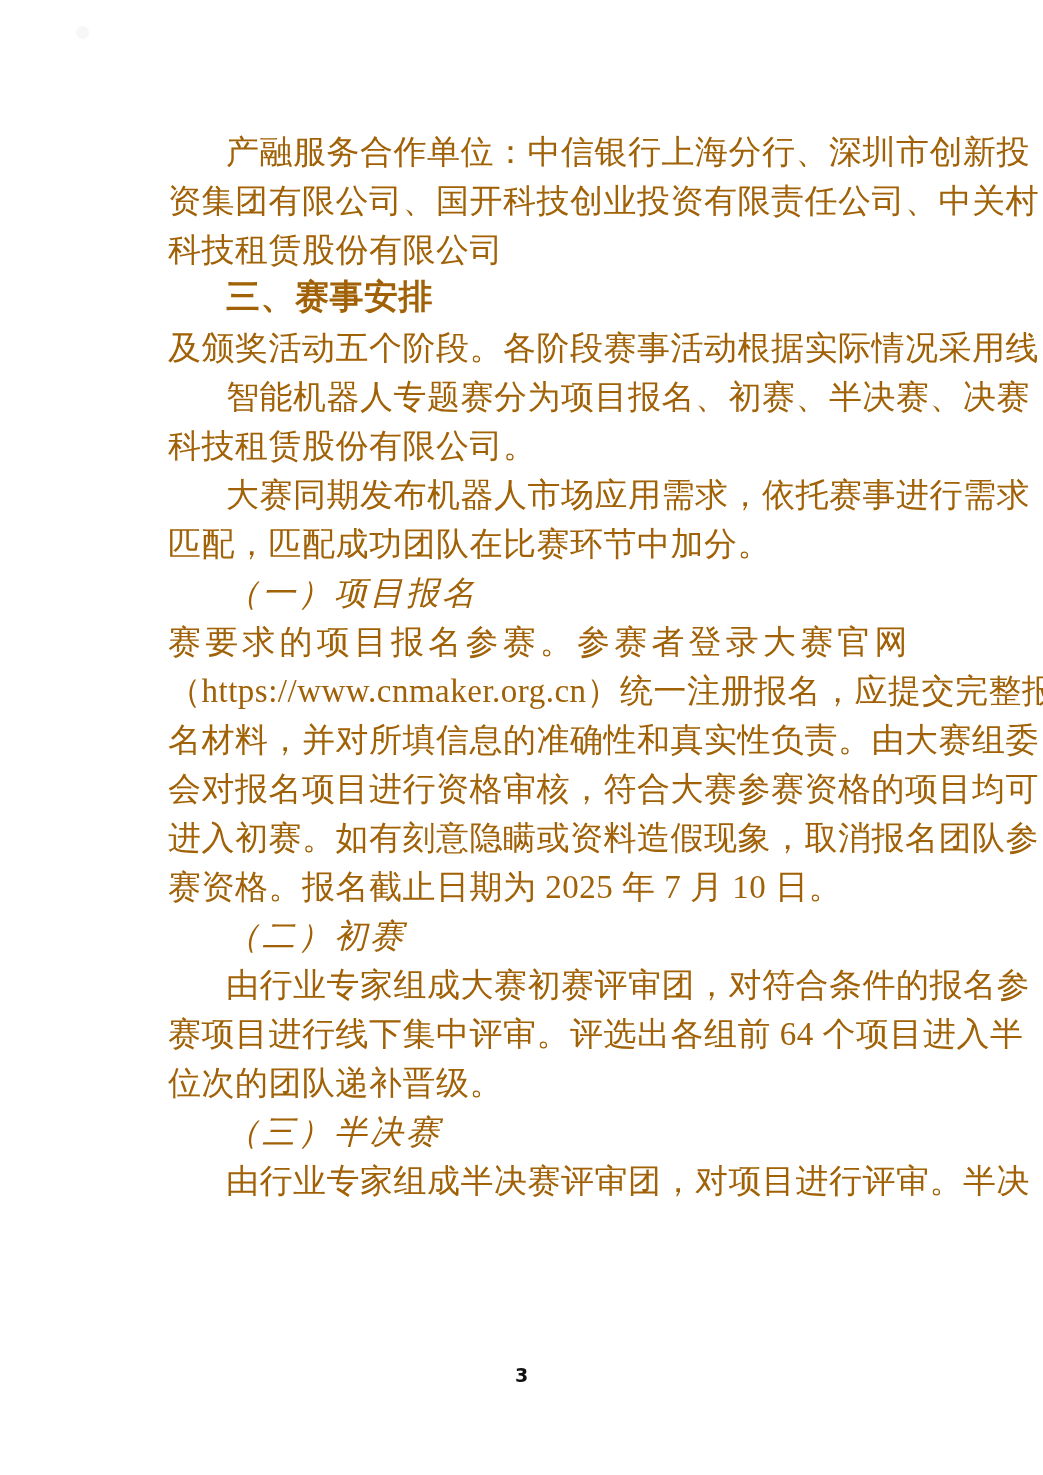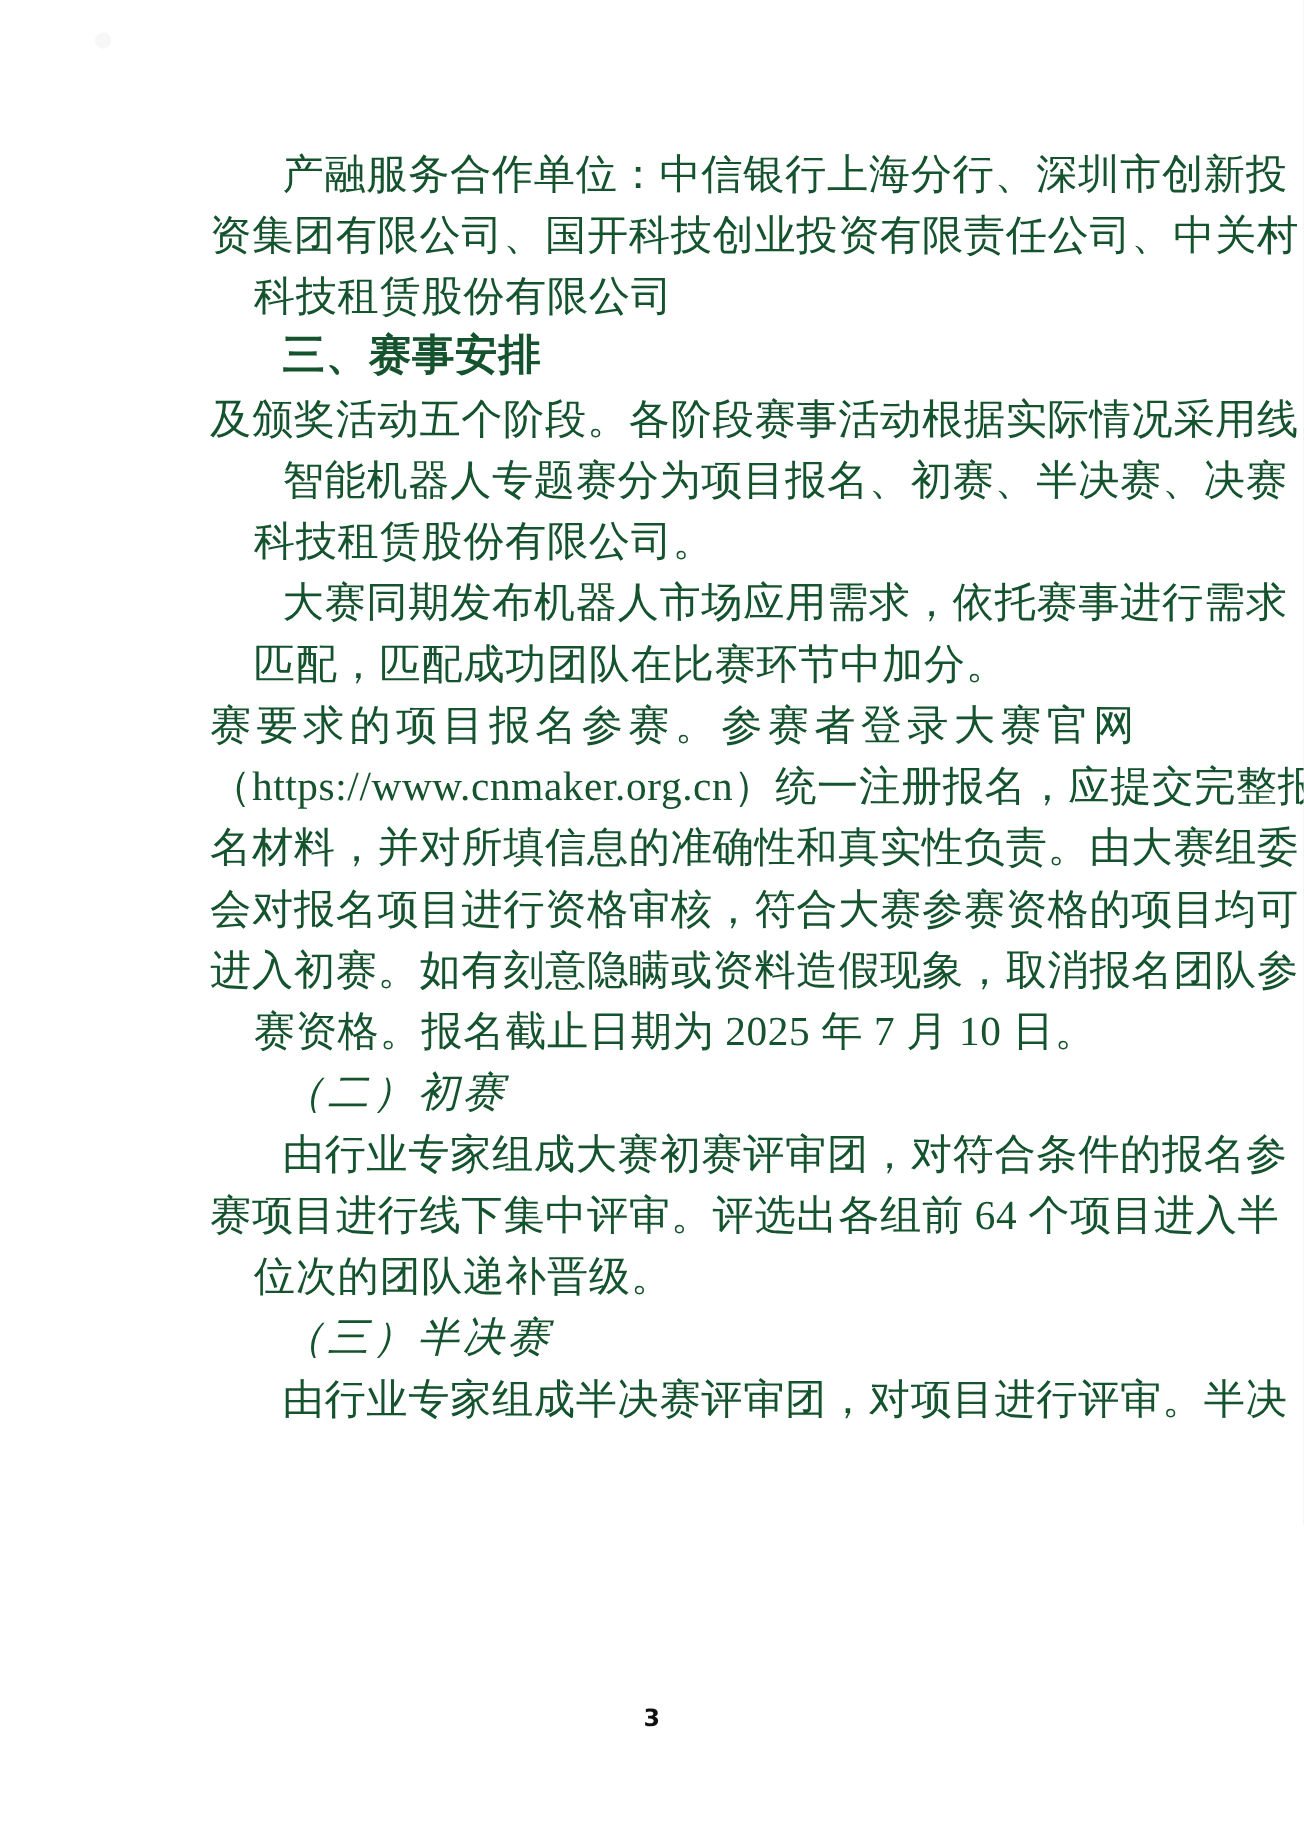--- a/index.html
+++ b/index.html
@@ -20,38 +20,37 @@
     left: 76px;
     top: 26px;
     width: 13px;
     height: 13px;
     border-radius: 50%;
     background: #f7f7f7;
   }
   .doc {
     position: absolute;
     left: 168px;
-    top: 116px;
+    top: 128px;
     width: 740px;
-    color: #14532d;
+    color: #a16207;
   }
   .line {
     height: 49px;
     line-height: 49px;
     font-size: 33px;
     letter-spacing: 0.5px;
     text-align: justify;
     text-align-last: justify;
     white-space: nowrap;
     overflow: visible;
   }
   .line.last {
     text-align-last: left;
     white-space: normal;
-    margin-left: 35px;
   }
   .line.indent {
     text-indent: 58px;
   }
   .line.h-bold {
     font-family: Liberation Mono, monospace;
     font-weight: 700;
     font-size: 34px;
     text-align-last: left;
   }
@@ -86,20 +85,21 @@
 
     <div class="line indent h-bold">三、赛事安排</div>
 
     <div class="line">及颁奖活动五个阶段。各阶段赛事活动根据实际情况采用线</div>
     <div class="line indent">智能机器人专题赛分为项目报名、初赛、半决赛、决赛</div>
     <div class="line last">科技租赁股份有限公司。</div>
 
     <div class="line indent">大赛同期发布机器人市场应用需求，依托赛事进行需求</div>
     <div class="line last">匹配，匹配成功团队在比赛环节中加分。</div>
 
+    <div class="line indent h-kai">（一）项目报名</div>
 
     <div class="line">赛要求的项目报名参赛。参赛者登录大赛官网</div>
     <div class="line">（https://www.cnmaker.org.cn）统一注册报名，应提交完整报</div>
     <div class="line">名材料，并对所填信息的准确性和真实性负责。由大赛组委</div>
     <div class="line">会对报名项目进行资格审核，符合大赛参赛资格的项目均可</div>
     <div class="line">进入初赛。如有刻意隐瞒或资料造假现象，取消报名团队参</div>
     <div class="line last">赛资格。报名截止日期为 2025 年 7 月 10 日。</div>
 
     <div class="line indent h-kai">（二）初赛</div>
 

